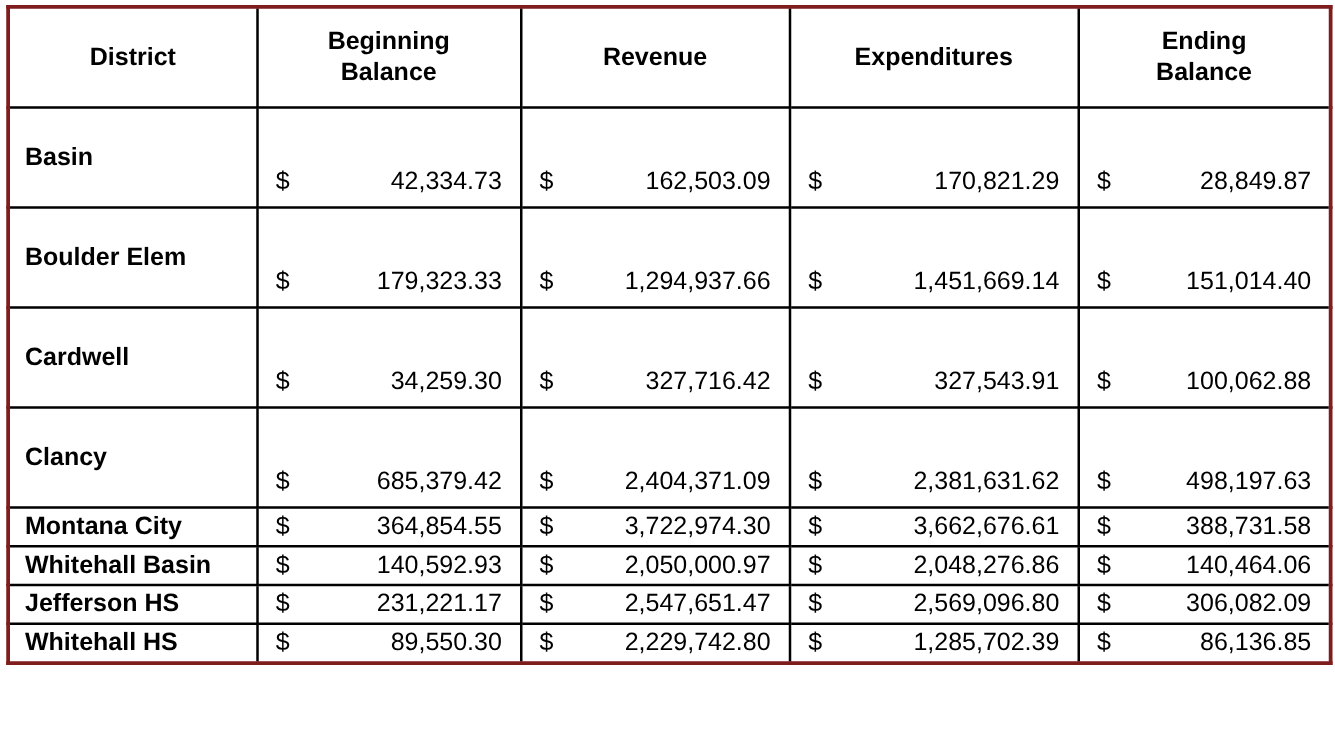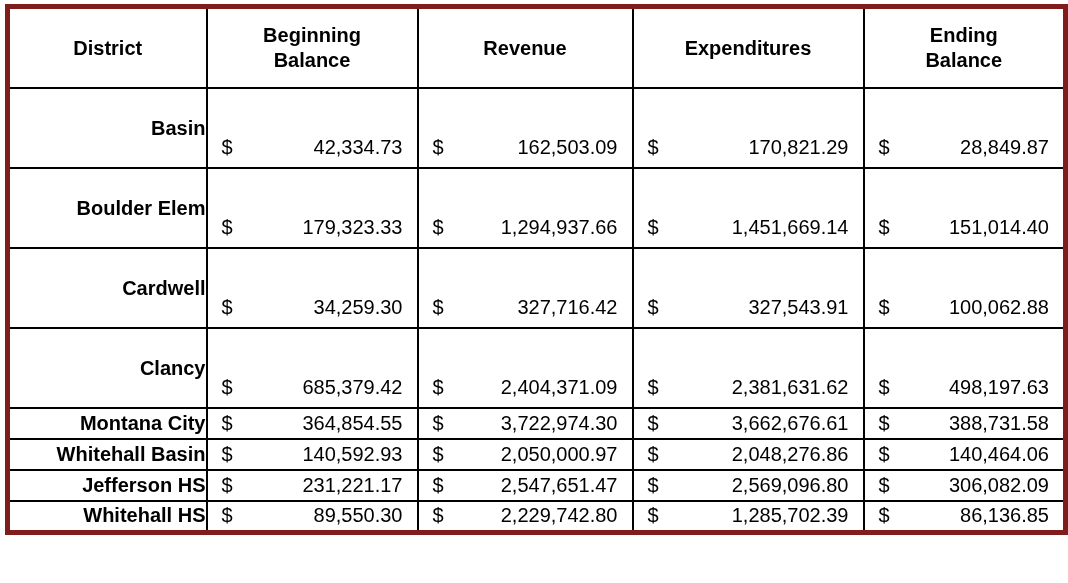--- a/index.html
+++ b/index.html
@@ -10,21 +10,21 @@
     height: 583px;
     font-family: "Liberation Sans", "DejaVu Sans", sans-serif;
     color: #000000;
     overflow: hidden;
   }
   table.fund-table {
     border-collapse: collapse;
     table-layout: fixed;
     width: 1058px;
     margin: 4px 0 0 5px;
-    border: 5px solid #7f1d1d;
+    border: 3px solid #7f1d1d;
     background: #ffffff;
   }
   col.c0 { width: 199px; }
   col.c1 { width: 211px; }
   col.c2 { width: 215px; }
   col.c3 { width: 231px; }
   col.c4 { width: 202px; }
   th, td {
     border: 2px solid #000000;
     padding: 0;
@@ -37,22 +37,23 @@
     vertical-align: middle;
     white-space: pre-line;
     height: 78px;
     border-bottom-width: 2px;
   }
   tr.tall { height: 80px; }
   tr.compact { height: 31px; }
   td.district {
     font-weight: bold;
     font-size: 20px;
+    padding-left: 12px;
     vertical-align: middle;
-    text-align: right;
+    text-align: left;
     white-space: nowrap;
   }
   td.money { vertical-align: middle; }
   tr.tall td.money {
     vertical-align: bottom;
     padding-bottom: 8px;
   }
   .money-wrap {
     display: flex;
     justify-content: space-between;

